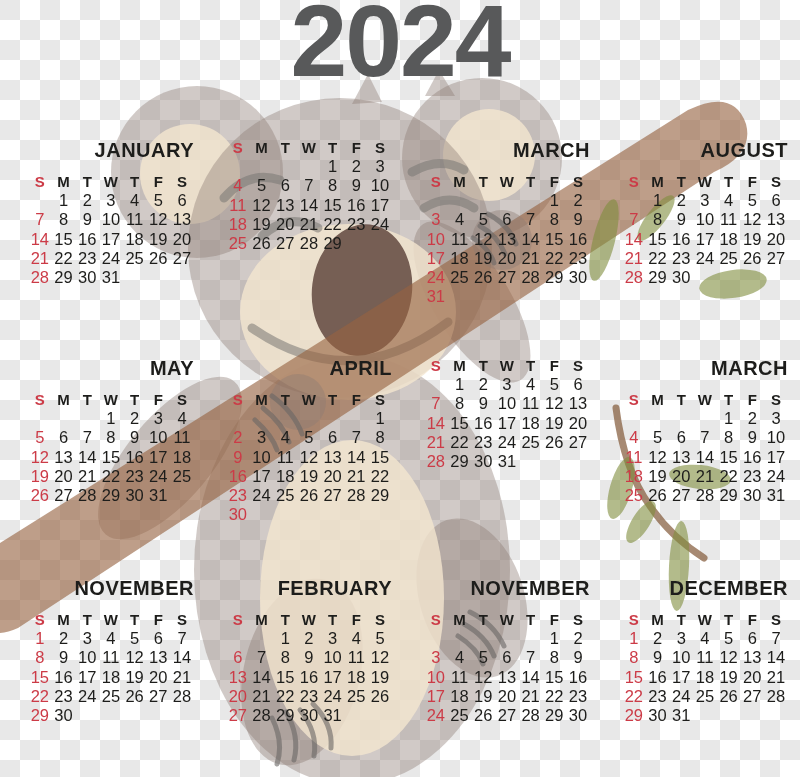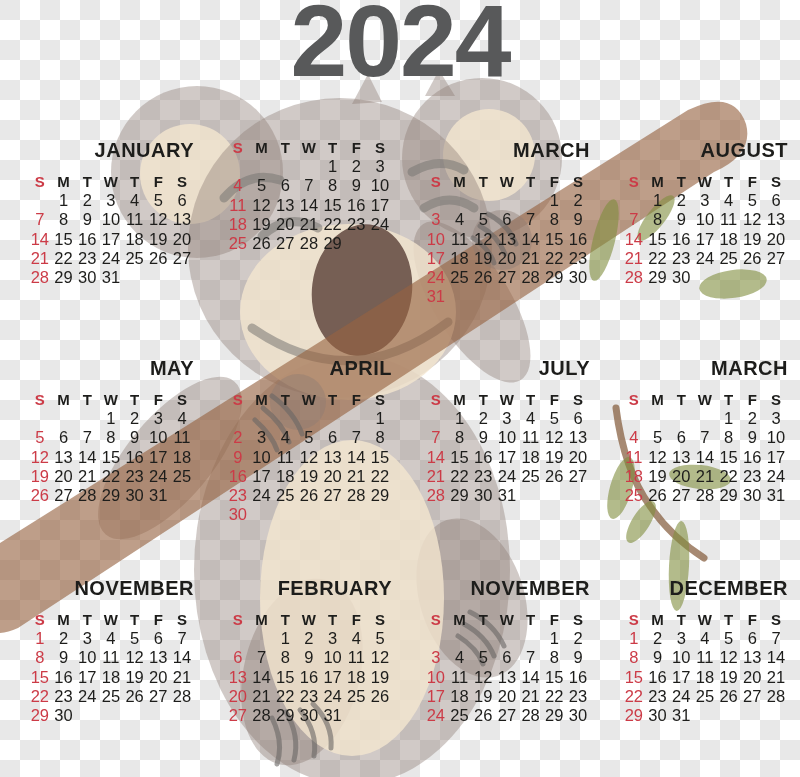--- a/index.html
+++ b/index.html
@@ -396,21 +396,20 @@
           <div class="cell date sun">30</div>
           <div class="cell date"></div>
           <div class="cell date"></div>
           <div class="cell date"></div>
           <div class="cell date"></div>
           <div class="cell date"></div>
           <div class="cell date"></div>
         </div>
       </div>
       <div class="month-block">
-        <div class="month-title">JULY</div>
         <div class="day-grid">
           <div class="cell header sun">S</div>
           <div class="cell header">M</div>
           <div class="cell header">T</div>
           <div class="cell header">W</div>
           <div class="cell header">T</div>
           <div class="cell header">F</div>
           <div class="cell header">S</div>
           <div class="cell date sun"></div>
           <div class="cell date">1</div>

